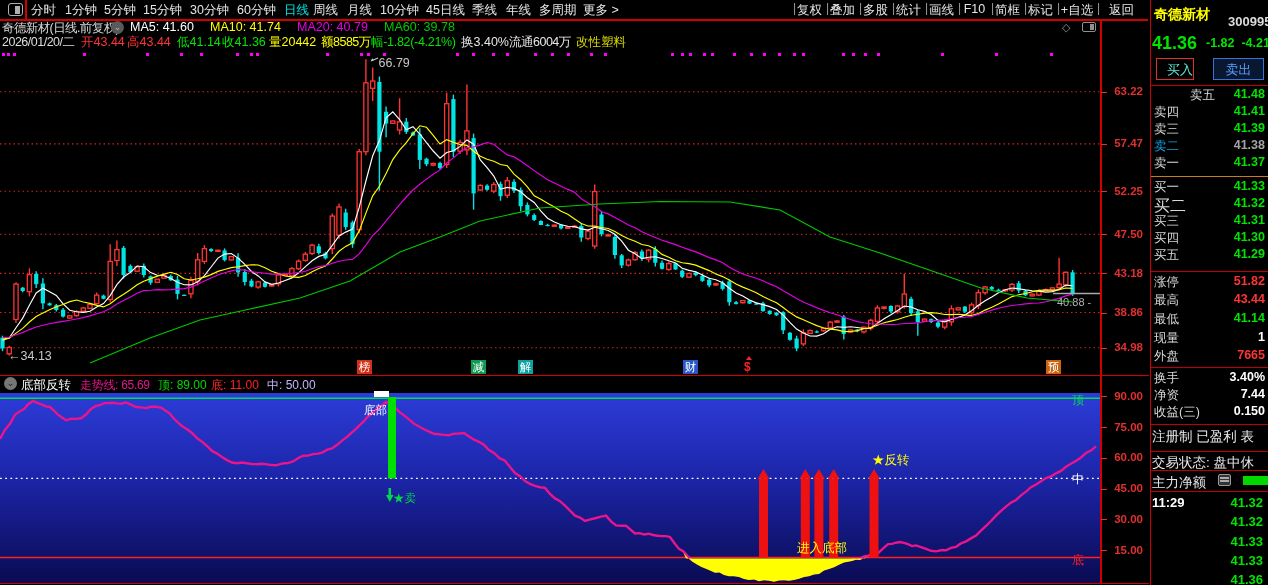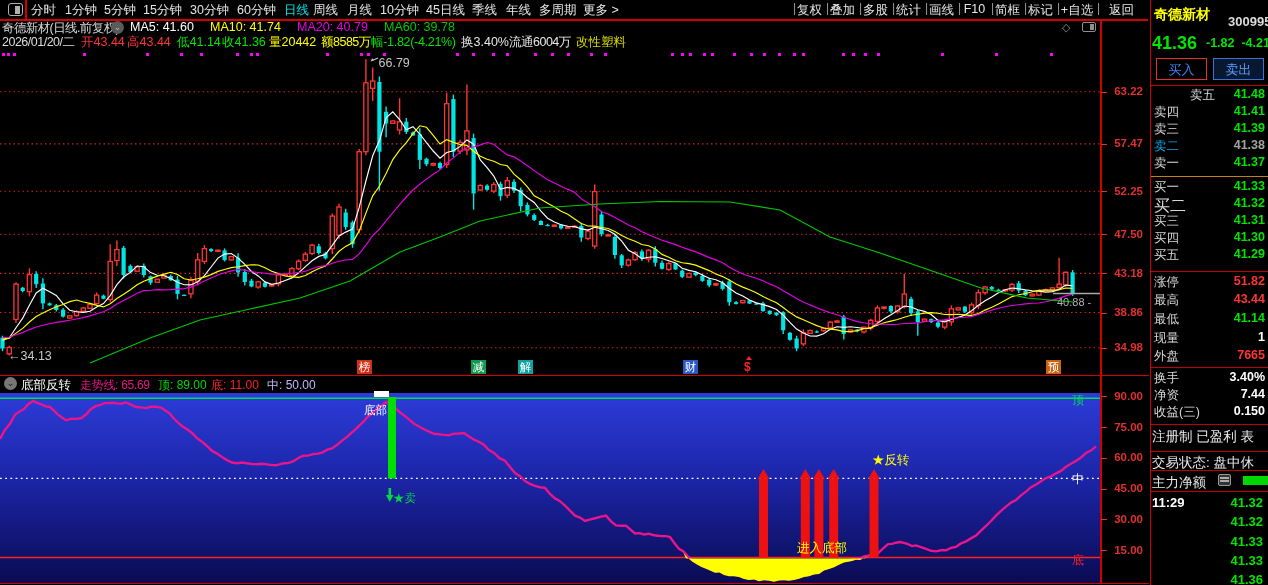--- a/index.html
+++ b/index.html
@@ -542,21 +542,21 @@
 <div class="tick" style="top:489px"></div>
 <div class="tick" style="top:519px"></div>
 <div class="tick" style="top:550px"></div>
   </div>
 
 <div style="position:absolute;left:1149.5px;top:0;width:1.5px;height:585px;background:#d00000;"></div>
 <div style="position:absolute;left:1154px;top:6px;color:#ffff00;font-size:14px;font-weight:bold;">奇德新材</div>
 <div style="position:absolute;left:1220px;top:14px;color:#dcdcdc;font-size:13px;font-weight:bold;margin-left:8px;">300995</div>
 <div style="position:absolute;left:1152px;top:33px;color:#00e400;font-size:18px;font-weight:bold;">41.36</div>
 <div style="position:absolute;left:1206px;top:36px;color:#00e400;font-size:12.5px;font-weight:bold;">-1.82&nbsp;&nbsp;-4.21%</div>
-<div style="position:absolute;left:1156px;top:58px;width:51px;height:22px;border:1.5px solid #e03030;color:#3b82f6;font-size:13px;text-align:center;line-height:21px;">买入</div>
+<div style="position:absolute;left:1156px;top:58px;width:38px;height:22px;border:1.5px solid #e03030;color:#5eead4;font-size:13px;text-align:right;line-height:21px;">买入</div>
 <div style="position:absolute;left:1213px;top:58px;width:51px;height:22px;border:1.5px solid #3d6fd9;background:#081830;color:#5c9eff;font-size:13px;text-align:center;line-height:21px;">卖出</div>
 <div style="position:absolute;left:1154px;top:87px;color:#d8d8d8;font-size:12.5px;margin-left:36px;">卖五</div>
 <div style="position:absolute;right:3px;top:87px;color:#00e400;font-size:12.5px;font-weight:bold;">41.48</div>
 <div style="position:absolute;left:1154px;top:104px;color:#d8d8d8;font-size:12.5px;">卖四</div>
 <div style="position:absolute;right:3px;top:104px;color:#00e400;font-size:12.5px;font-weight:bold;">41.41</div>
 <div style="position:absolute;left:1154px;top:121px;color:#d8d8d8;font-size:12.5px;">卖三</div>
 <div style="position:absolute;right:3px;top:121px;color:#00e400;font-size:12.5px;font-weight:bold;">41.39</div>
 <div style="position:absolute;left:1154px;top:138px;color:#0ea5e9;font-size:12.5px;">卖二</div>
 <div style="position:absolute;right:3px;top:138px;color:#a3a3a3;font-size:12.5px;font-weight:bold;">41.38</div>
 <div style="position:absolute;left:1154px;top:155px;color:#d8d8d8;font-size:12.5px;">卖一</div>

